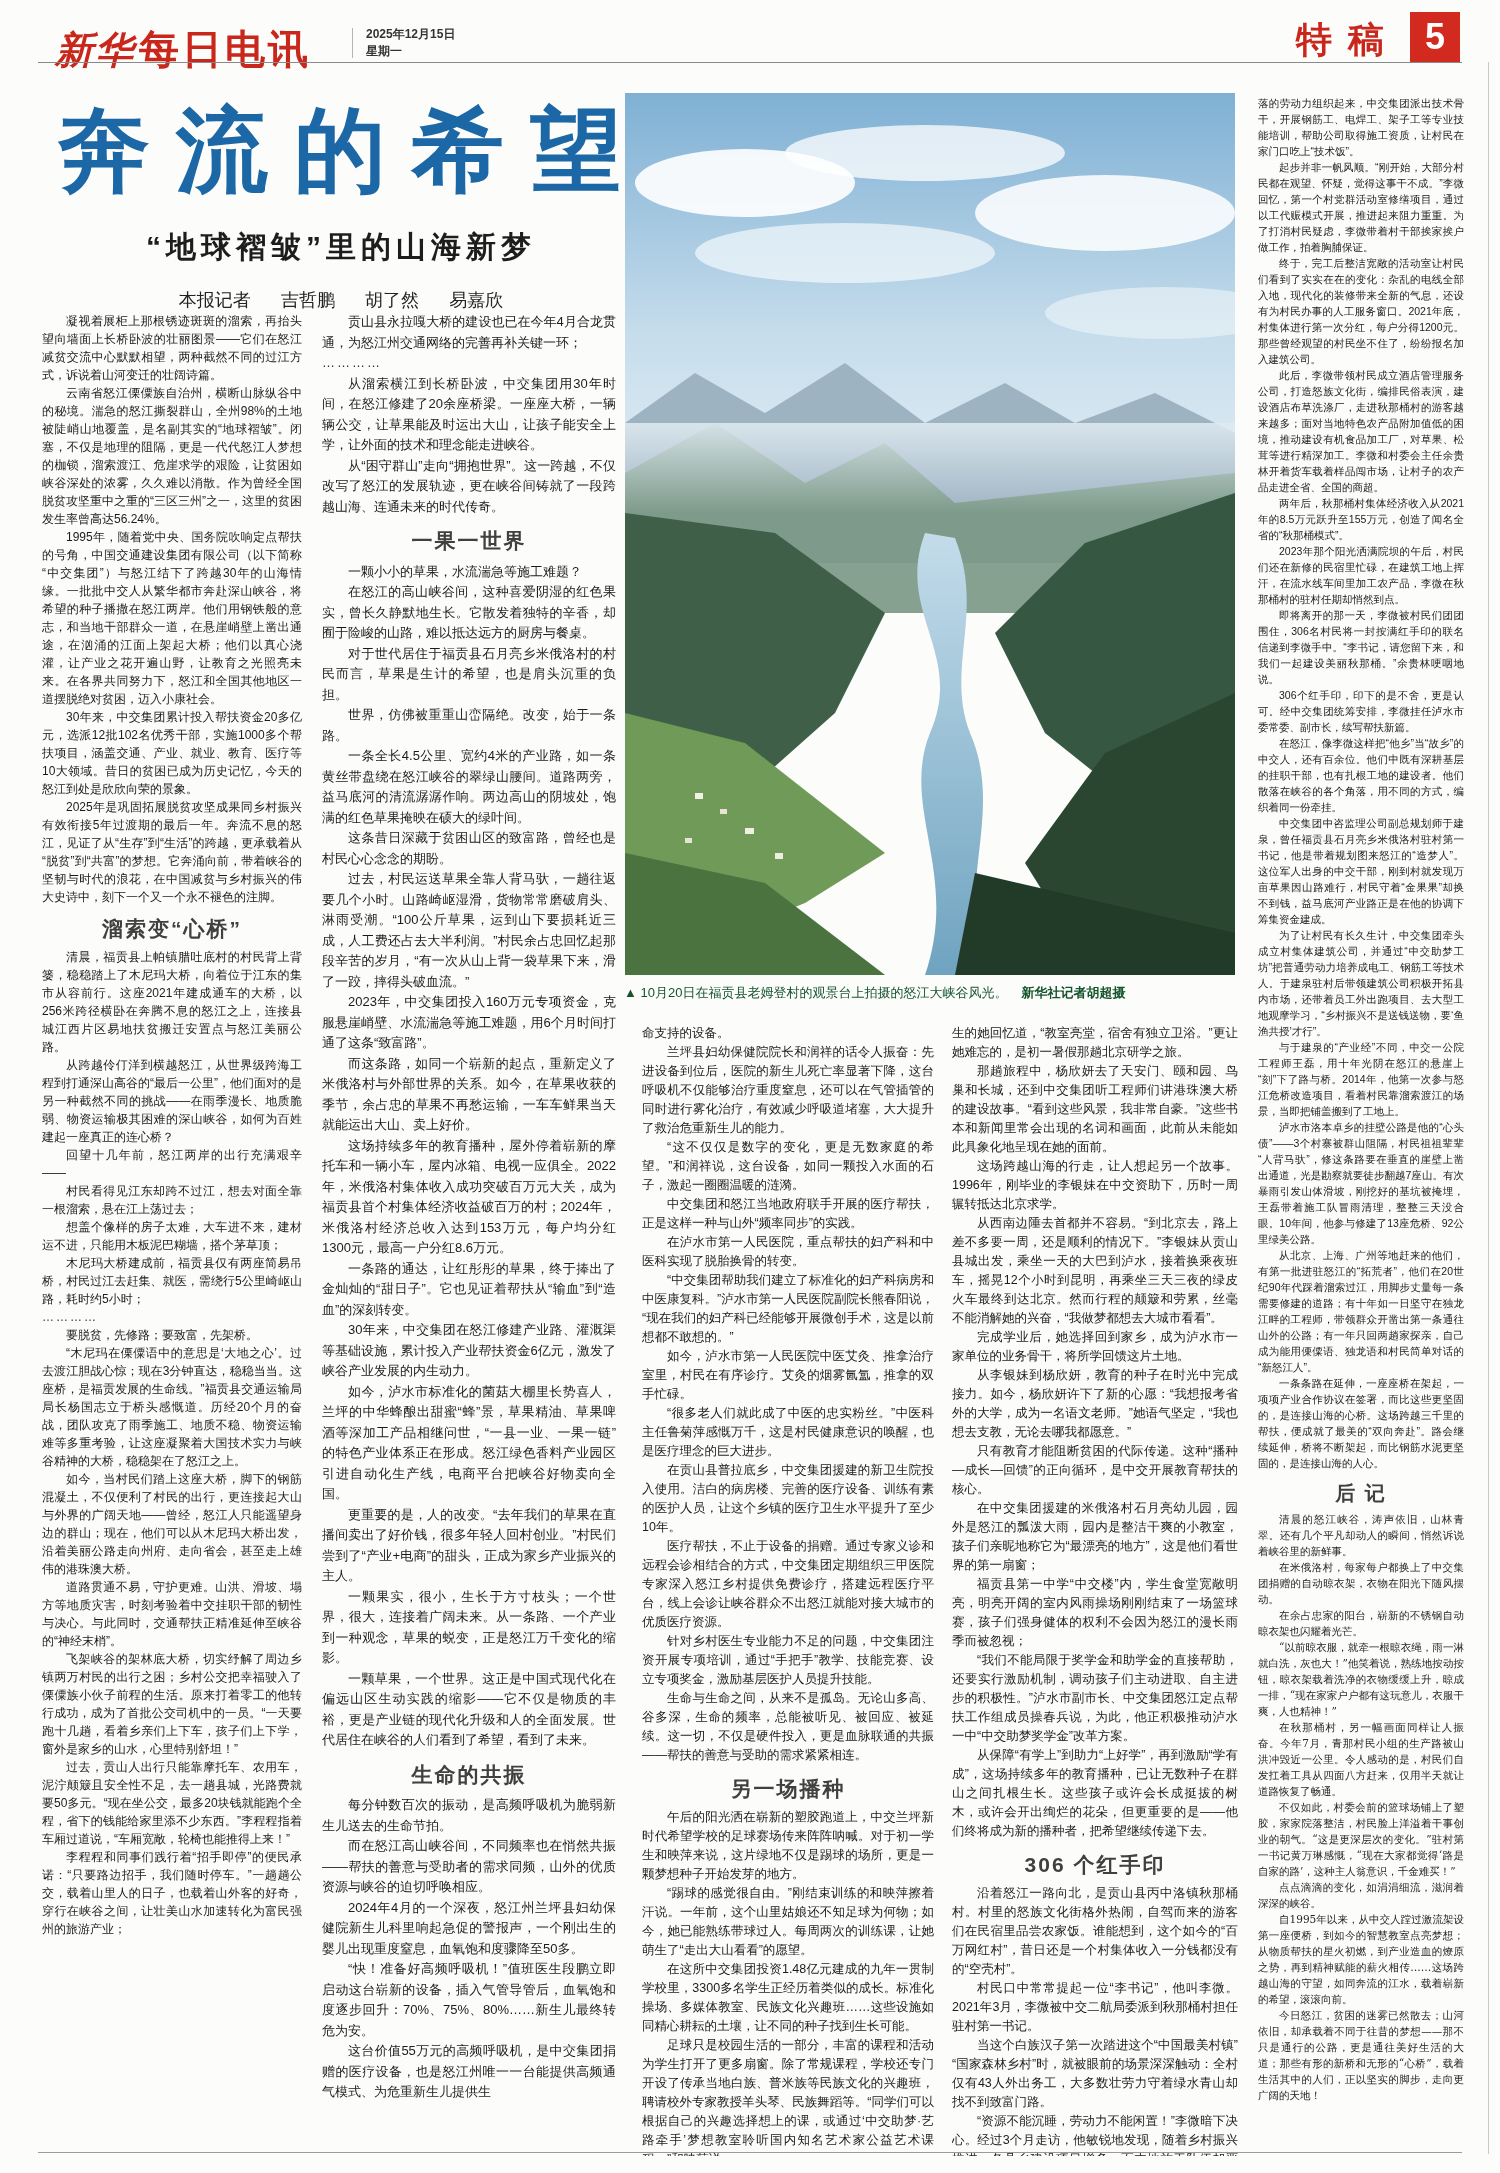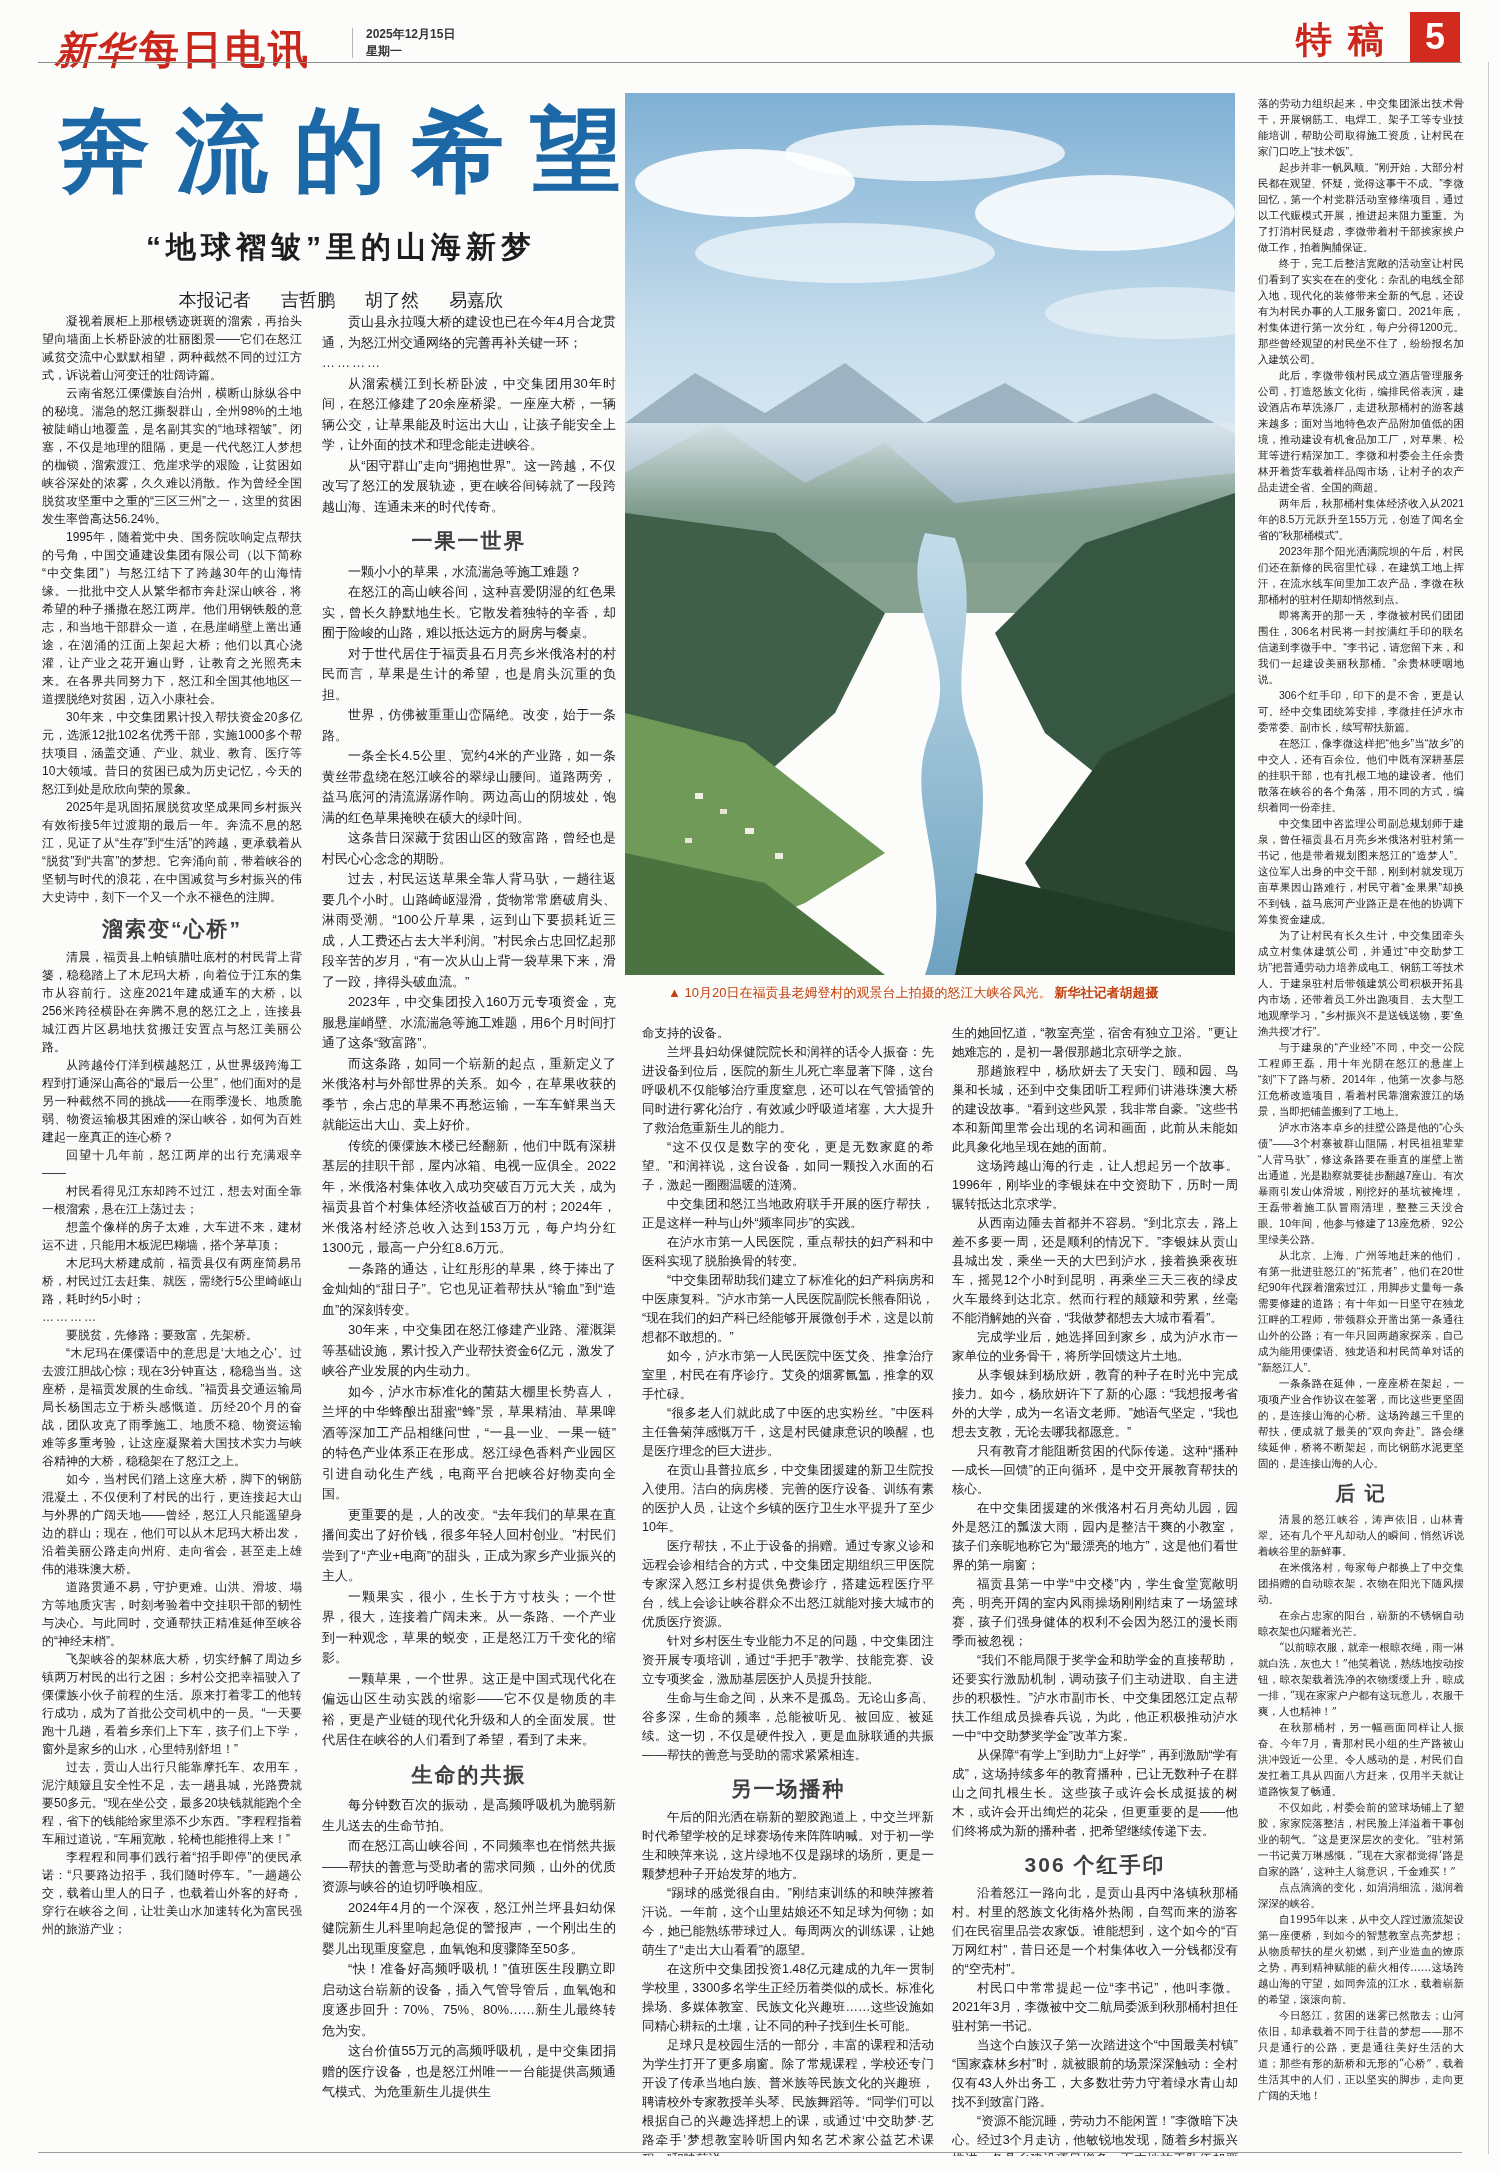--- a/index.html
+++ b/index.html
@@ -19,22 +19,22 @@
             color:#fff;font-size:36px;font-weight:bold;display:flex;align-items:center;justify-content:center;}
   
   .title-wrap{position:absolute;left:58px;top:100px;width:566px;}
   .main-title{font-family:"DejaVu Serif",serif;font-weight:bold;font-size:92px;line-height:1.1;
               color:#1c67a5;letter-spacing:26px;white-space:nowrap;}
   .sub-title{margin-top:26px;text-align:center;font-size:30px;font-weight:bold;color:#1d1d1d;letter-spacing:5px;}
   .byline{margin-top:20px;text-align:center;font-size:18px;color:#222;word-spacing:1.4em;}
   
   .photo{position:absolute;left:625px;top:93px;width:610px;height:882px;overflow:hidden;}
   .photo svg{display:block;}
-  .caption-row{position:absolute;left:668px;top:984px;width:596px;font-size:13px;color:#c2410c;
-               display:flex;gap:3px;align-items:baseline;}
+  .caption-row{position:absolute;left:624px;top:984px;width:596px;font-size:13px;color:#14532d;
+               display:flex;gap:14px;align-items:baseline;}
   .caption-credit{font-weight:bold;white-space:nowrap;}
   
   .col{position:absolute;text-align:justify;overflow:hidden;}
   .col p,.col h3{margin:0;}
   .blk-p{text-indent:2em;}
   .blk-c{text-indent:0;}
   .blk-d{text-indent:0;letter-spacing:2px;color:#333;}
   .blk-h{font-size:21px;font-weight:bold;text-align:center;text-indent:0;
          padding:14px 0 10px 0;color:#404040;letter-spacing:2px;}
   .blk-q{text-indent:2em;font-family:"DejaVu Serif","Liberation Serif",serif;color:#242424;}
@@ -149,21 +149,21 @@
       <h3 class="blk-h">一果一世界</h3>
       <p class="blk-p">一颗小小的草果，水流湍急等施工难题？</p>
       <p class="blk-p">在怒江的高山峡谷间，这种喜爱阴湿的红色果实，曾长久静默地生长。它散发着独特的辛香，却囿于险峻的山路，难以抵达远方的厨房与餐桌。</p>
       <p class="blk-p">对于世代居住于福贡县石月亮乡米俄洛村的村民而言，草果是生计的希望，也是肩头沉重的负担。</p>
       <p class="blk-p">世界，仿佛被重重山峦隔绝。改变，始于一条路。</p>
       <p class="blk-p">一条全长4.5公里、宽约4米的产业路，如一条黄丝带盘绕在怒江峡谷的翠绿山腰间。道路两旁，益马底河的清流潺潺作响。两边高山的阴坡处，饱满的红色草果掩映在硕大的绿叶间。</p>
       <p class="blk-p">这条昔日深藏于贫困山区的致富路，曾经也是村民心心念念的期盼。</p>
       <p class="blk-p">过去，村民运送草果全靠人背马驮，一趟往返要几个小时。山路崎岖湿滑，货物常常磨破肩头、淋雨受潮。“100公斤草果，运到山下要损耗近三成，人工费还占去大半利润。”村民余占忠回忆起那段辛苦的岁月，“有一次从山上背一袋草果下来，滑了一跤，摔得头破血流。”</p>
       <p class="blk-p">2023年，中交集团投入160万元专项资金，克服悬崖峭壁、水流湍急等施工难题，用6个月时间打通了这条“致富路”。</p>
       <p class="blk-p">而这条路，如同一个崭新的起点，重新定义了米俄洛村与外部世界的关系。如今，在草果收获的季节，余占忠的草果不再愁运输，一车车鲜果当天就能运出大山、卖上好价。</p>
-      <p class="blk-p">传统的傈僳族木楼已经翻新，他们中既有深耕基层的挂职干部，屋内冰箱、电视一应俱全。2022年，米俄洛村集体收入成功突破百万元大关，成为福贡县首个村集体经济收益破百万的村；2024年，米俄洛村经济总收入达到153万元，每户均分红1300元，最高一户分红8.6万元。</p>
+      <p class="blk-p">这场持续多年的教育播种，屋外停着崭新的摩托车和一辆小车，屋内冰箱、电视一应俱全。2022年，米俄洛村集体收入成功突破百万元大关，成为福贡县首个村集体经济收益破百万的村；2024年，米俄洛村经济总收入达到153万元，每户均分红1300元，最高一户分红8.6万元。</p>
       <p class="blk-p">一条路的通达，让红彤彤的草果，终于捧出了金灿灿的“甜日子”。它也见证着帮扶从“输血”到“造血”的深刻转变。</p>
       <p class="blk-p">30年来，中交集团在怒江修建产业路、灌溉渠等基础设施，累计投入产业帮扶资金6亿元，激发了峡谷产业发展的内生动力。</p>
       <p class="blk-p">如今，泸水市标准化的菌菇大棚里长势喜人，兰坪的中华蜂酿出甜蜜“蜂”景，草果精油、草果啤酒等深加工产品相继问世，“一县一业、一果一链”的特色产业体系正在形成。怒江绿色香料产业园区引进自动化生产线，电商平台把峡谷好物卖向全国。</p>
       <p class="blk-p">更重要的是，人的改变。“去年我们的草果在直播间卖出了好价钱，很多年轻人回村创业。”村民们尝到了“产业+电商”的甜头，正成为家乡产业振兴的主人。</p>
       <p class="blk-p">一颗果实，很小，生长于方寸枝头；一个世界，很大，连接着广阔未来。从一条路、一个产业到一种观念，草果的蜕变，正是怒江万千变化的缩影。</p>
       <p class="blk-p">一颗草果，一个世界。这正是中国式现代化在偏远山区生动实践的缩影——它不仅是物质的丰裕，更是产业链的现代化升级和人的全面发展。世代居住在峡谷的人们看到了希望，看到了未来。</p>
       <h3 class="blk-h">生命的共振</h3>
       <p class="blk-p">每分钟数百次的振动，是高频呼吸机为脆弱新生儿送去的生命节拍。</p>
       <p class="blk-p">而在怒江高山峡谷间，不同频率也在悄然共振——帮扶的善意与受助者的需求同频，山外的优质资源与峡谷的迫切呼唤相应。</p>
       <p class="blk-p">2024年4月的一个深夜，怒江州兰坪县妇幼保健院新生儿科里响起急促的警报声，一个刚出生的婴儿出现重度窒息，血氧饱和度骤降至50多。</p>

